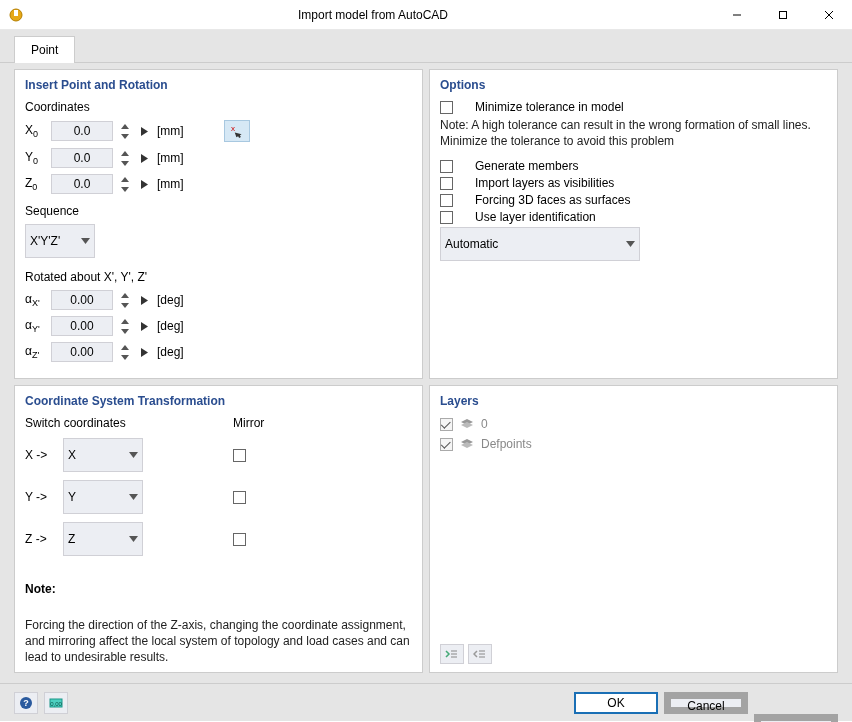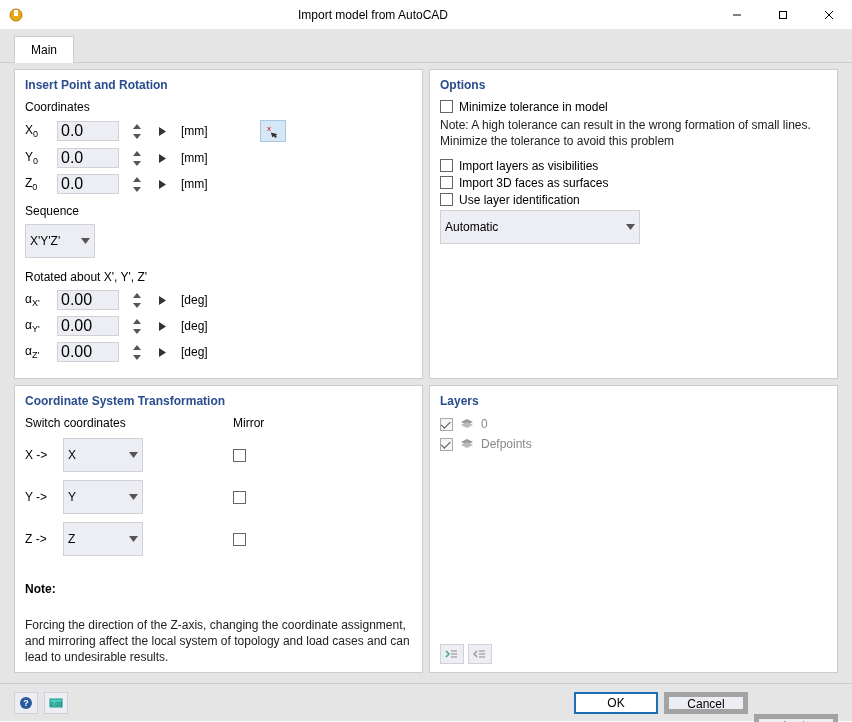--- a/index.html
+++ b/index.html
@@ -75,33 +75,33 @@
 }
 .section-label {
   font-size: 12px;
   margin-top: 4px;
   margin-bottom: 6px;
 }
 
 .coord-row {
   display: flex;
   align-items: center;
-  gap: 12px;
+  gap: 6px;
   margin-bottom: 6px;
 }
 .coord-label { width: 20px; font-size: 12px; }
 .coord-label sub { font-size: 9px; }
 .num-input {
   width: 62px;
   height: 20px;
   background: #eceef3;
   border: 1px solid #d0d0d6;
-  text-align: left;
+  text-align: center;
   padding: 0 3px;
-  font-size: 16px;
+  font-size: 12px;
 }
 .spinner {
   display: flex;
   flex-direction: column;
   gap: 0;
   height: 20px;
   width: 12px;
   justify-content: center;
 }
 .spinner .sbtn {
@@ -135,22 +135,22 @@
   width: 26px; height: 22px;
   background: #d6e8f5;
   border: 1px solid #a8c8e0;
   display: inline-flex;
   align-items: center; justify-content: center;
   cursor: pointer;
 }
 
 .chk-row {
   display: flex;
-  align-items: flex-start;
-  gap: 6px;
+  align-items: center;
+  gap: 22px;
   margin-bottom: 3px;
 }
 .chkbox {
   width: 13px; height: 13px;
   border: 1px solid #666;
   background: #fff;
   cursor: pointer;
   display: inline-flex;
   align-items: center; justify-content: center;
 }
@@ -206,21 +206,21 @@
   border-top: 1px solid #ccc;
   display: flex;
   align-items: center;
   padding: 0 14px;
   gap: 6px;
 }
 .bottombar .spacer { flex: 1; }
 .btn {
   width: 84px; height: 22px;
   background: #eceef3;
-  border: 5px solid #a3a3a3;
+  border: 7px solid #a3a3a3;
   font-size: 12px;
   cursor: pointer;
 }
 .btn.primary { border: 2px solid #1a6fb5; background:#fff; }
 .btn.disabled { color: #999; cursor: default; margin-top: 44px; }
 .tool-btn {
   width: 24px; height: 22px;
   background: #eceef3;
   border: 1px solid #d0d0d6;
   display: inline-flex; align-items:center; justify-content:center;
@@ -254,21 +254,21 @@
     <div class="winbtn">
         <svg viewBox="0 0 10 10">
           <line x1="1" y1="1" x2="9" y2="9" stroke="#000"></line>
           <line x1="9" y1="1" x2="1" y2="9" stroke="#000"></line>
         </svg>
       </div>
   </div>
 </div>
 
 <div class="tabbar">
-  <div class="tab">Main</div>
+  <div class="tab">Point</div>
 </div>
 
 <div class="content">
 
   <div class="panel">
     <div class="panel-title">Insert Point and Rotation</div>
 
     <div class="section-label">Coordinates</div>
 
     <div class="coord-row">
@@ -429,25 +429,29 @@
     <div class="panel-title">Options</div>
 
     <div class="chk-row">
       <span class="chkbox"></span>
       <span>Minimize tolerance in model</span>
     </div>
     <div class="note-text" style="margin-bottom:10px">Note: A high tolerance can result in the wrong formation of small lines. Minimize the tolerance to avoid this problem</div>
 
     <div class="chk-row">
       <span class="chkbox"></span>
+      <span>Generate members</span>
+    </div>
+    <div class="chk-row">
+      <span class="chkbox"></span>
       <span>Import layers as visibilities</span>
     </div>
     <div class="chk-row">
       <span class="chkbox"></span>
-      <span>Import 3D faces as surfaces</span>
+      <span>Forcing 3D faces as surfaces</span>
     </div>
     <div class="chk-row">
       <span class="chkbox"></span>
       <span>Use layer identification</span>
     </div>
 
     <div class="select" style="width:200px">
       <span>Automatic</span>
       <svg viewBox="0 0 9 6">
           <polygon points="0,0 9,0 4.5,6" fill="#555"></polygon>

